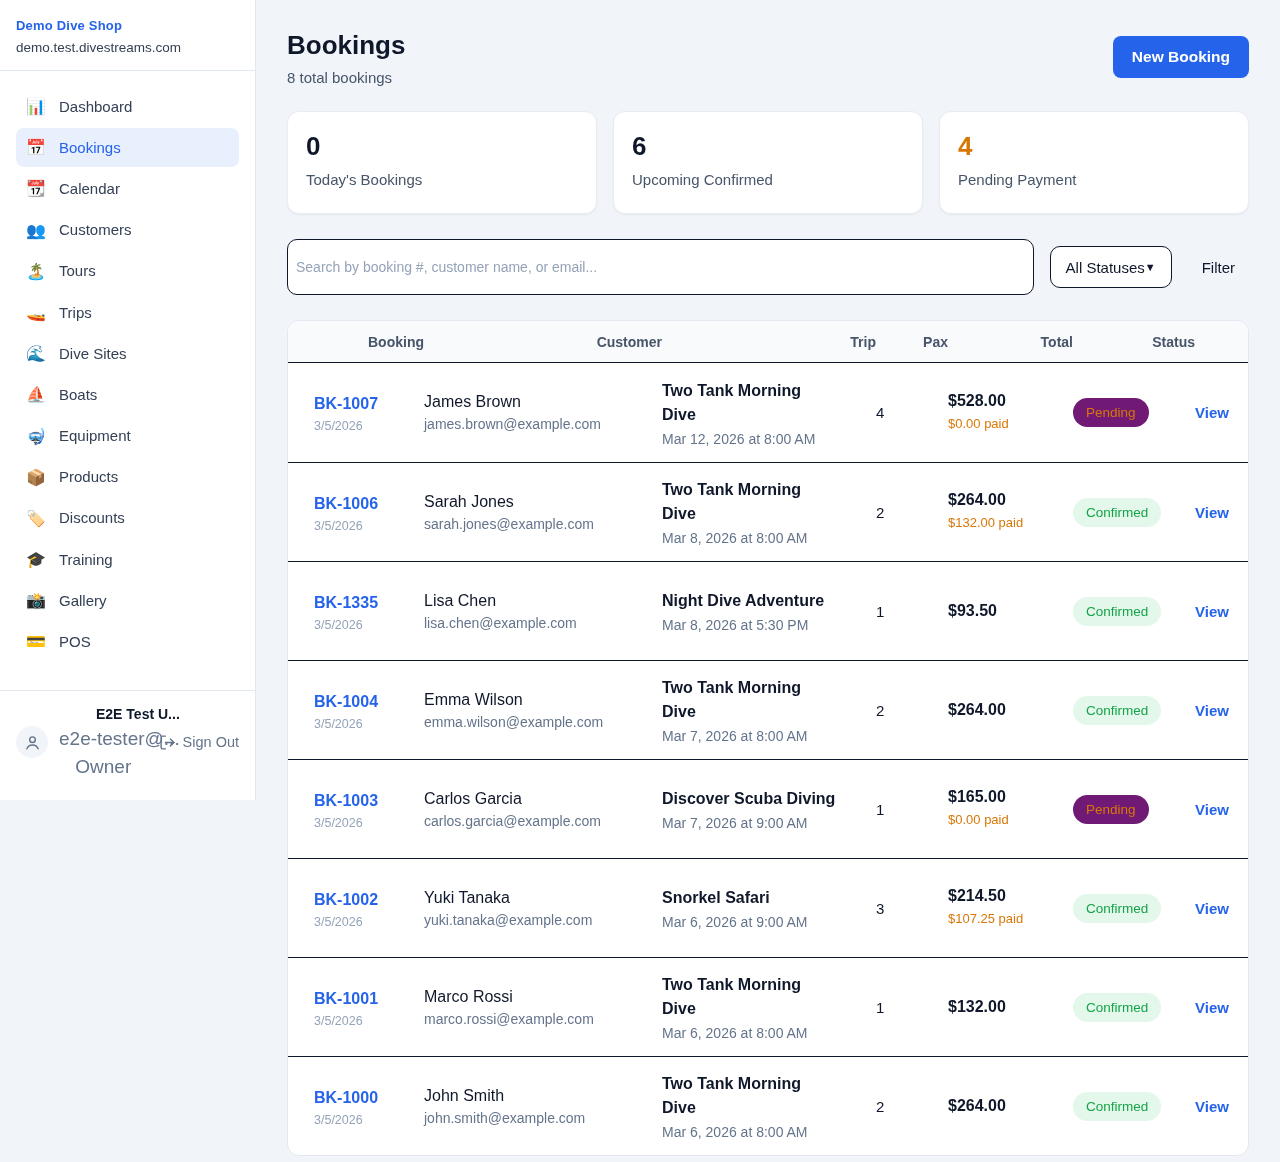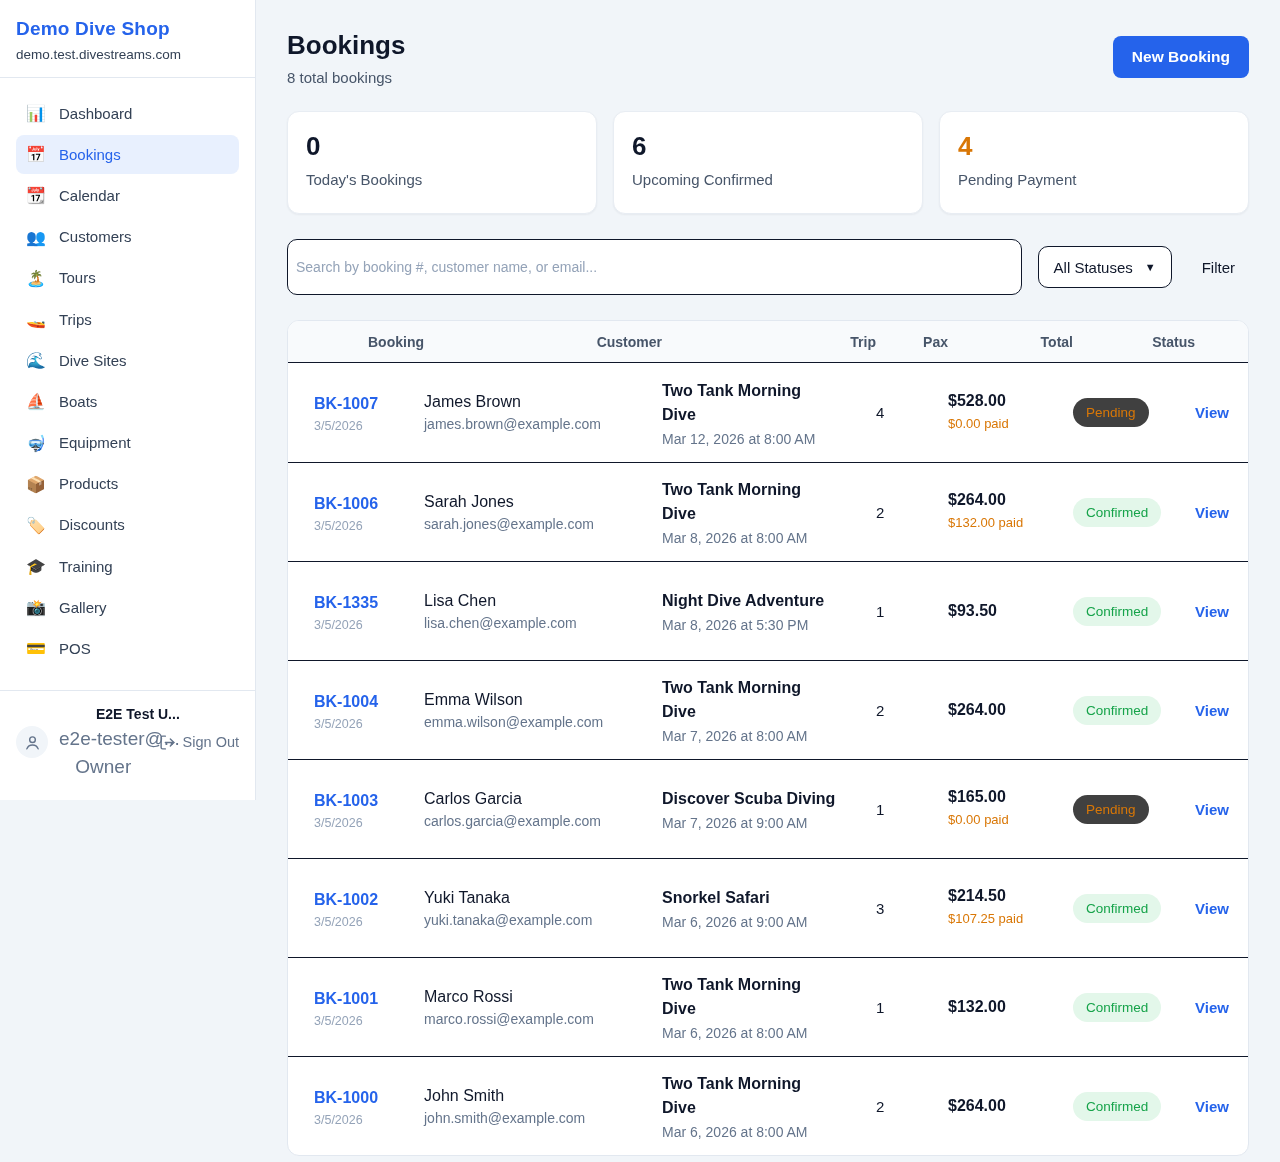--- a/index.html
+++ b/index.html
@@ -14,21 +14,21 @@
 
   
   .sidebar {
     position: absolute; top: 0; left: 0;
     width: 256px; min-height: 800px;
     background: #ffffff;
     border-right: 1px solid #e2e8f0;
     display: flex; flex-direction: column;
   }
   .brand-block { padding: 18px 16px 15px; border-bottom: 1px solid #e2e8f0; }
-  .brand { color: #2563eb; font-size: 19px; font-weight: bold; letter-spacing: .2px; }
+  .brand { color: #2563eb; font-size: 13px; font-weight: bold; letter-spacing: .2px; }
   .domain { color: #334155; font-size: 13.5px; margin-top: 7px; }
   .nav { padding: 14px 8px 10px; }
   .nav-item {
     display: flex; align-items: center; gap: 13px;
     margin: 2px 8px; padding: 10px 10px;
     border-radius: 8px; font-size: 15px; color: #334155;
     cursor: pointer; line-height: 1.2;
   }
   .nav-item.active { background: #e8f0fe; color: #2563eb; font-weight: 500; }
   .nav-icon { font-size: 16px; width: 20px; text-align: center; flex: 0 0 20px; }
@@ -78,21 +78,21 @@
   .search-input {
     flex: 1; height: 56px;
     border: 1px solid #0f172a; border-radius: 10px;
     background: #fff; padding: 0 8px;
     font-family: inherit; font-size: 14px; color: #0f172a;
   }
   .search-input::placeholder { color: #94a3b8; }
   .status-select {
     height: 42px; background: #fff;
     border: 1px solid #0f172a; border-radius: 10px;
-    padding: 0 15px; display: flex; align-items: center; gap: 12px;
+    padding: 0 15px; display: flex; align-items: center; 
     font-size: 15px; color: #0f172a; cursor: pointer; white-space: nowrap;
   }
   .chevron { font-size: 11px; color: #0f172a; }
   .filter-btn {
     background: none; border: none; font-family: inherit;
     font-size: 15px; color: #0f172a; cursor: pointer; padding: 0 14px;
   }
 
   
   .table-card {
@@ -117,21 +117,21 @@
   .cust-email { font-size: 14px; color: #64748b; margin-top: 5px; }
   .trip-name { font-size: 16px; font-weight: 600; color: #0f172a; max-width: 174px; line-height: 1.5; }
   .trip-date { font-size: 14px; color: #64748b; margin-top: 4px; }
   .pax-val { font-size: 15px; color: #0f172a; }
   .total-val { font-size: 16px; font-weight: bold; color: #0f172a; }
   .paid-val { font-size: 13px; color: #d97706; margin-top: 5px; max-width: 100px; line-height: 1.4; }
   .badge {
     display: inline-block; padding: 7px 13px; border-radius: 999px;
     font-size: 13.5px; font-weight: 500;
   }
-  .badge.pending { background: #404040; color: #d97706; }
+  .badge.pending { background: #701a75; color: #d97706; }
   .badge.confirmed { background: #e3f7ea; color: #16a34a; }
   .view-link { color: #2563eb; font-weight: 600; font-size: 15px; cursor: pointer; }
 </style>
 </head>
 <body>
 
 <aside class="sidebar">
   <div class="brand-block">
     <div class="brand">Demo Dive Shop</div>
     <div class="domain">demo.test.divestreams.com</div>

